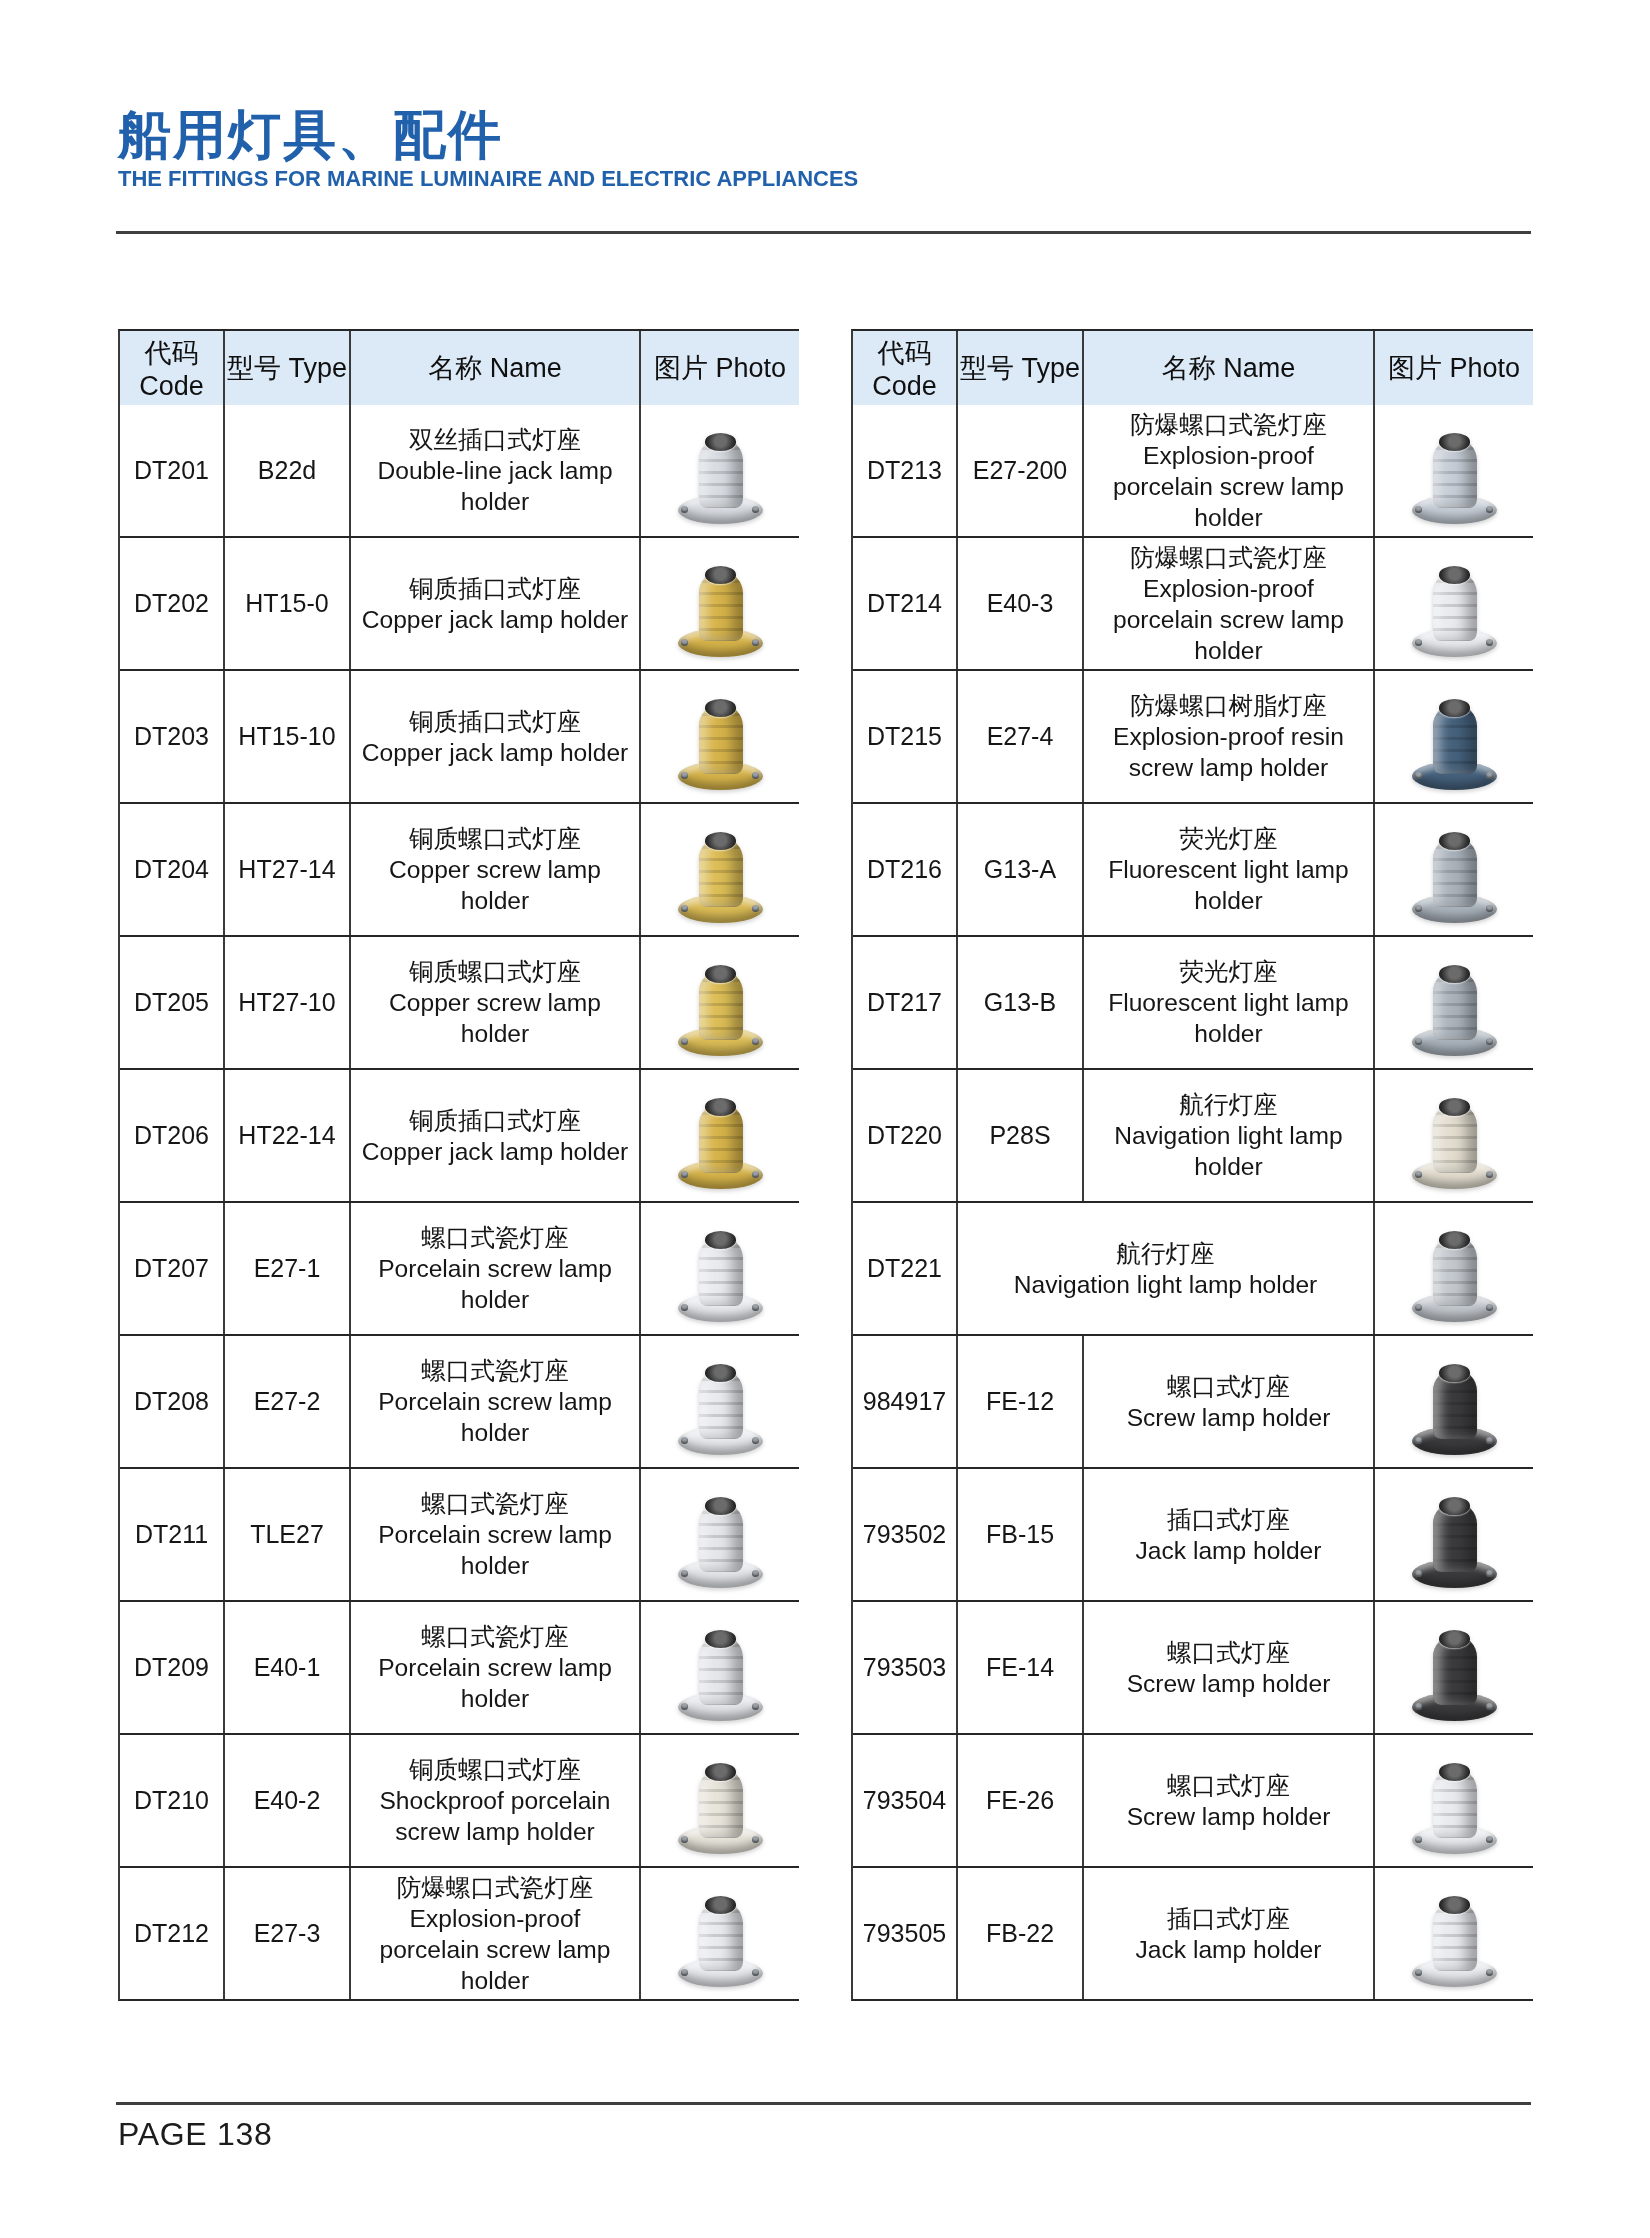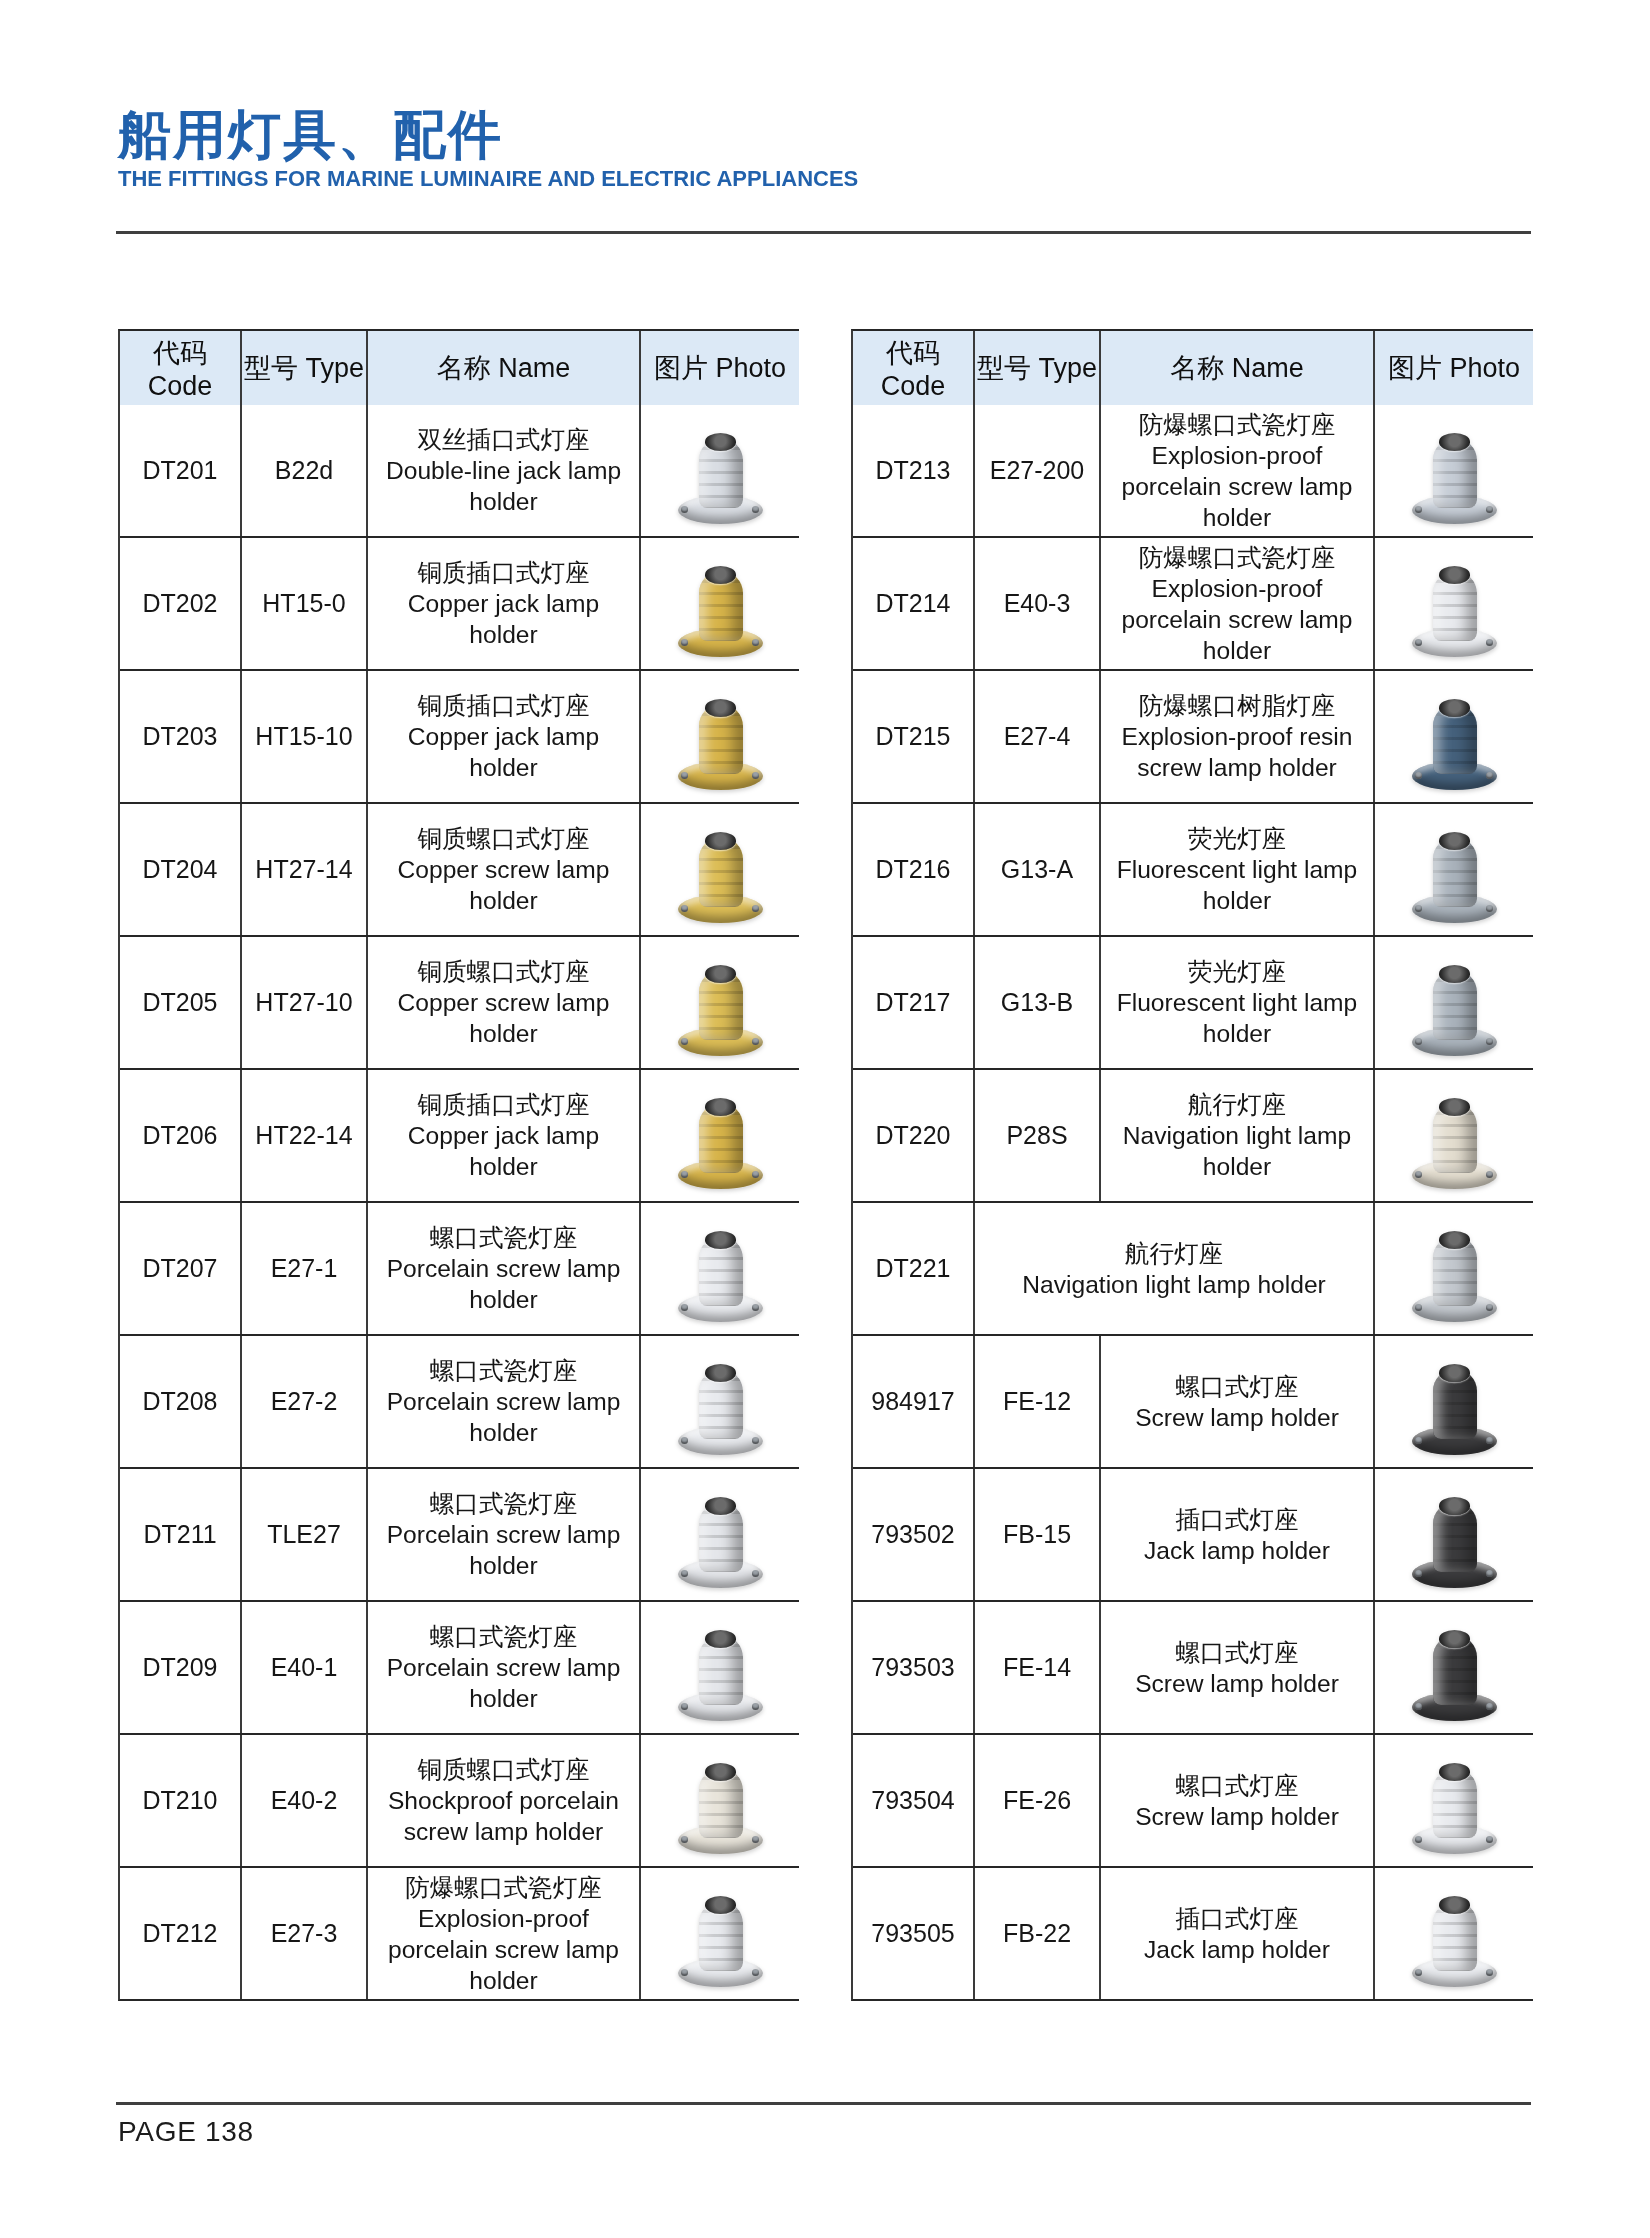--- a/index.html
+++ b/index.html
@@ -19,21 +19,21 @@
   .title-en{
     position:absolute;left:118px;top:166px;
     font-size:22px;line-height:25px;font-weight:700;
     color:#2161ac;letter-spacing:0px;margin:0;
   }
   .rule{position:absolute;left:116px;width:1415px;height:3.3px;background:#3f3f3f;}
   .rule-top{top:231px;}
   .rule-bottom{top:2102px;}
   .footer-text{
     position:absolute;left:118px;top:2116px;
-    font-size:28px;color:#1c1c1c;letter-spacing:0.7px;
+    font-size:32px;color:#1c1c1c;letter-spacing:0.7px;
   }
 
   
   .catalog-table{
     position:absolute;top:329px;
     border-top:2.7px solid #262626;
     border-bottom:2.7px solid #262626;
     border-left:2px solid #3a3a3a;
     background:#fff;
   }
@@ -43,21 +43,21 @@
   .thead{display:flex;height:74px;background:#dce9f6;}
   .trow{display:flex;height:131px;background:#fff;}
   .trow + .trow{border-top:2.7px solid #262626;}
 
   .cell{
     display:flex;align-items:center;justify-content:center;
     text-align:center;box-sizing:border-box;
     font-size:25px;color:#161616;
   }
   .cell + .cell{border-left:2px solid #3a3a3a;}
-  .w-code{width:120px;flex:none;border-radius:7px;}
+  .w-code{width:103px;flex:none;border-radius:7px;}
   .w-type{width:126px;flex:none;text-align:center;}
   .w-name{flex:1;padding:0 10px;}
   .w-photo{width:160px;flex:none;}
   .th{font-size:27px;color:#101010;}
 
   .name-zh,.name-en{display:block;font-size:24.6px;line-height:31px;color:#161616;}
 
   
   .photo{position:relative;width:101px;height:109px;margin:auto;
          filter:drop-shadow(0 2px 2px rgba(0,0,0,.18));}

